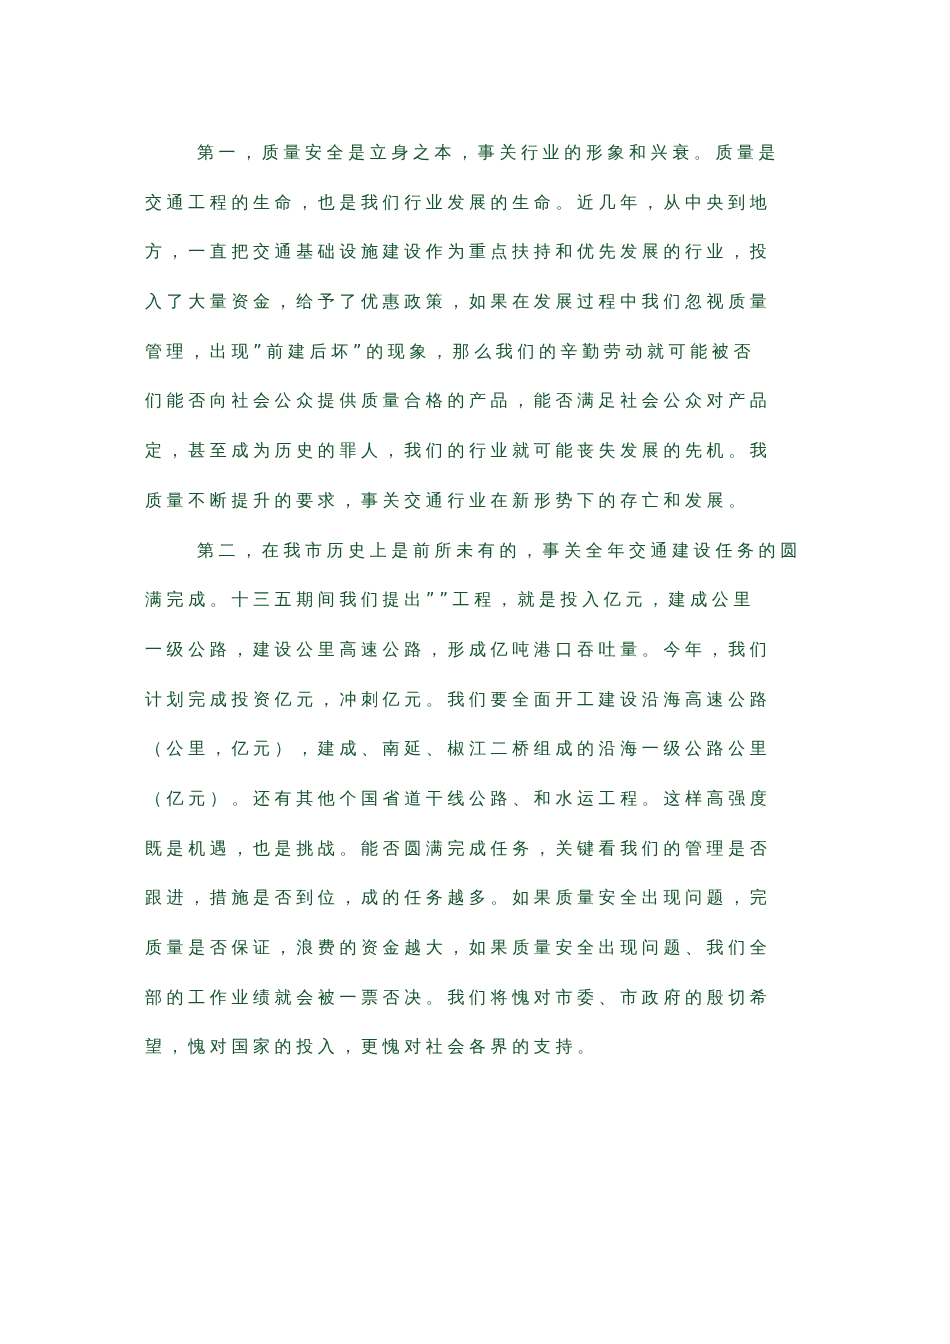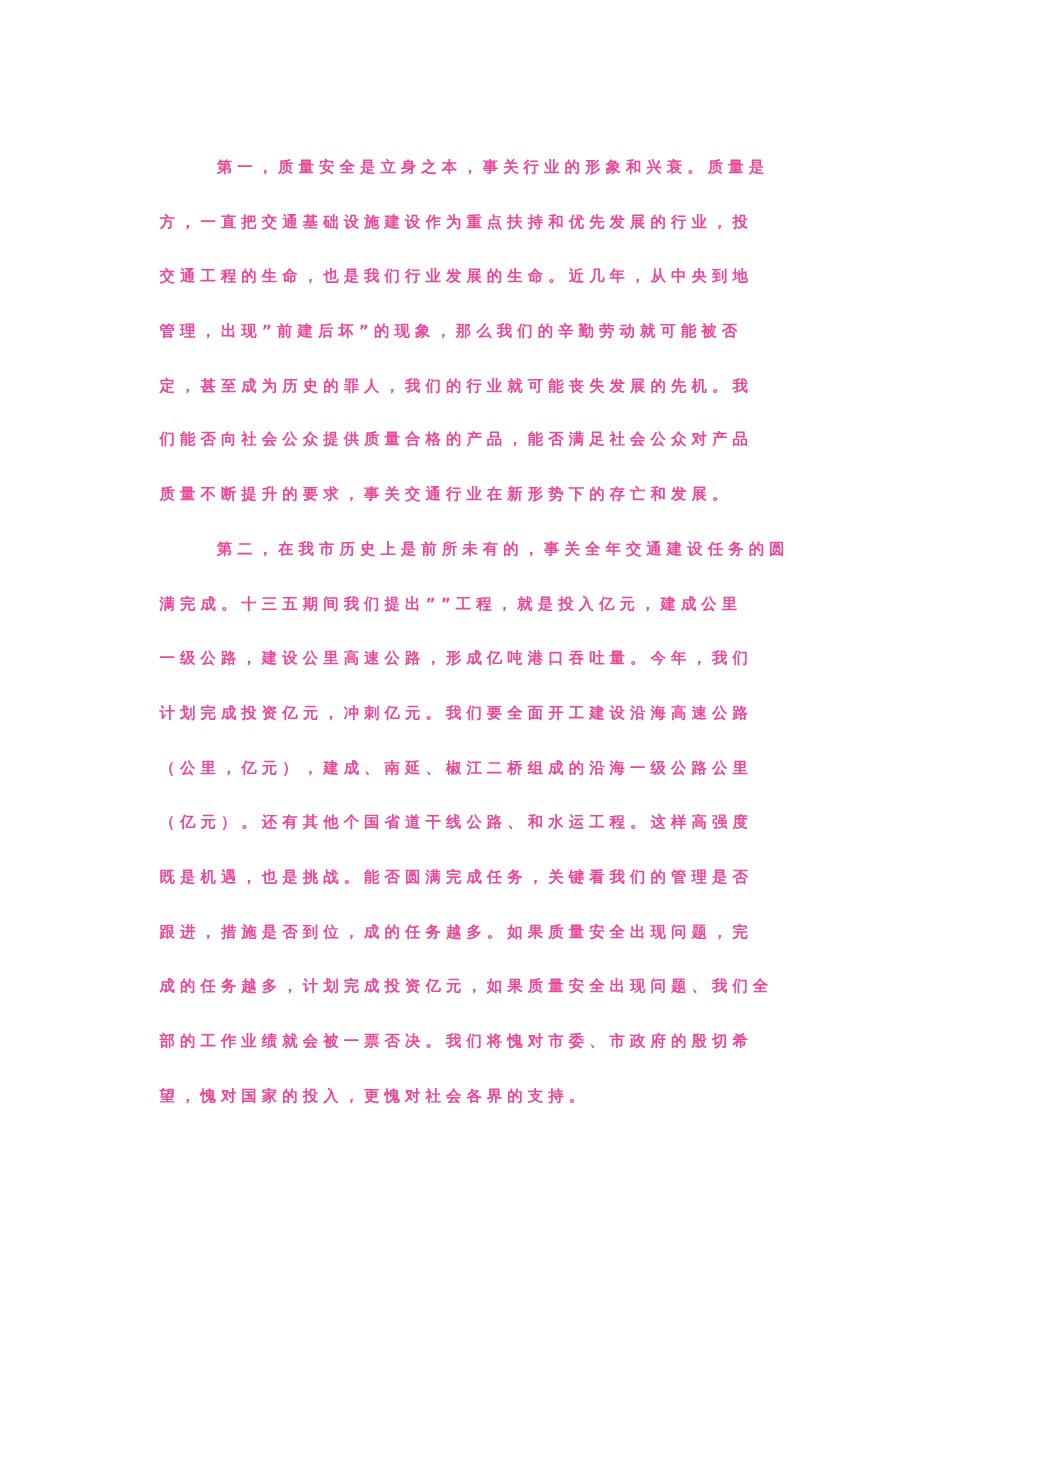--- a/index.html
+++ b/index.html
@@ -15,58 +15,59 @@
     }
     .page {
       position: absolute;
       left: 145px;
       top: 128px;
       width: 660px;
     }
     .para {
       margin: 0;
       font-family: "DejaVu Sans", "Liberation Sans", sans-serif;
-      font-size: 14px;
+      font-size: 17px;
       line-height: 49.7px;
-      color: #ec4899;
+      color: #14532d;
       letter-spacing: 4.6px;
       text-align: justify;
       text-indent: 52px;
       word-break: break-all;
-      font-weight: 700;
+      font-weight: 400;
     }
     .line {
       display: block;
       white-space: nowrap;
       height: 49.7px;
       line-height: 49.7px;
     }
     .line.indent {
       padding-left: 52px;
     }
   </style>
 </head>
 <body>
 
 <div class="page">
   <div class="para" style="text-indent:0">
     <span class="line indent">第一，质量安全是立身之本，事关行业的形象和兴衰。质量是</span>
+    <span class="line">交通工程的生命，也是我们行业发展的生命。近几年，从中央到地</span>
     <span class="line">方，一直把交通基础设施建设作为重点扶持和优先发展的行业，投</span>
-    <span class="line">交通工程的生命，也是我们行业发展的生命。近几年，从中央到地</span>
+    <span class="line">入了大量资金，给予了优惠政策，如果在发展过程中我们忽视质量</span>
     <span class="line">管理，出现”前建后坏”的现象，那么我们的辛勤劳动就可能被否</span>
+    <span class="line">们能否向社会公众提供质量合格的产品，能否满足社会公众对产品</span>
     <span class="line">定，甚至成为历史的罪人，我们的行业就可能丧失发展的先机。我</span>
-    <span class="line">们能否向社会公众提供质量合格的产品，能否满足社会公众对产品</span>
     <span class="line">质量不断提升的要求，事关交通行业在新形势下的存亡和发展。</span>
   </div>
   <div class="para" style="text-indent:0">
     <span class="line indent">第二，在我市历史上是前所未有的，事关全年交通建设任务的圆</span>
     <span class="line">满完成。十三五期间我们提出””工程，就是投入亿元，建成公里</span>
     <span class="line">一级公路，建设公里高速公路，形成亿吨港口吞吐量。今年，我们</span>
     <span class="line">计划完成投资亿元，冲刺亿元。我们要全面开工建设沿海高速公路</span>
     <span class="line">（公里，亿元），建成、南延、椒江二桥组成的沿海一级公路公里</span>
     <span class="line">（亿元）。还有其他个国省道干线公路、和水运工程。这样高强度</span>
     <span class="line">既是机遇，也是挑战。能否圆满完成任务，关键看我们的管理是否</span>
     <span class="line">跟进，措施是否到位，成的任务越多。如果质量安全出现问题，完</span>
-    <span class="line">成的任务越多，计划完成投资亿元，如果质量安全出现问题、我们全</span>
+    <span class="line">质量是否保证，浪费的资金越大，如果质量安全出现问题、我们全</span>
     <span class="line">部的工作业绩就会被一票否决。我们将愧对市委、市政府的殷切希</span>
     <span class="line">望，愧对国家的投入，更愧对社会各界的支持。</span>
   </div>
 </div>
 
 </body></html>

